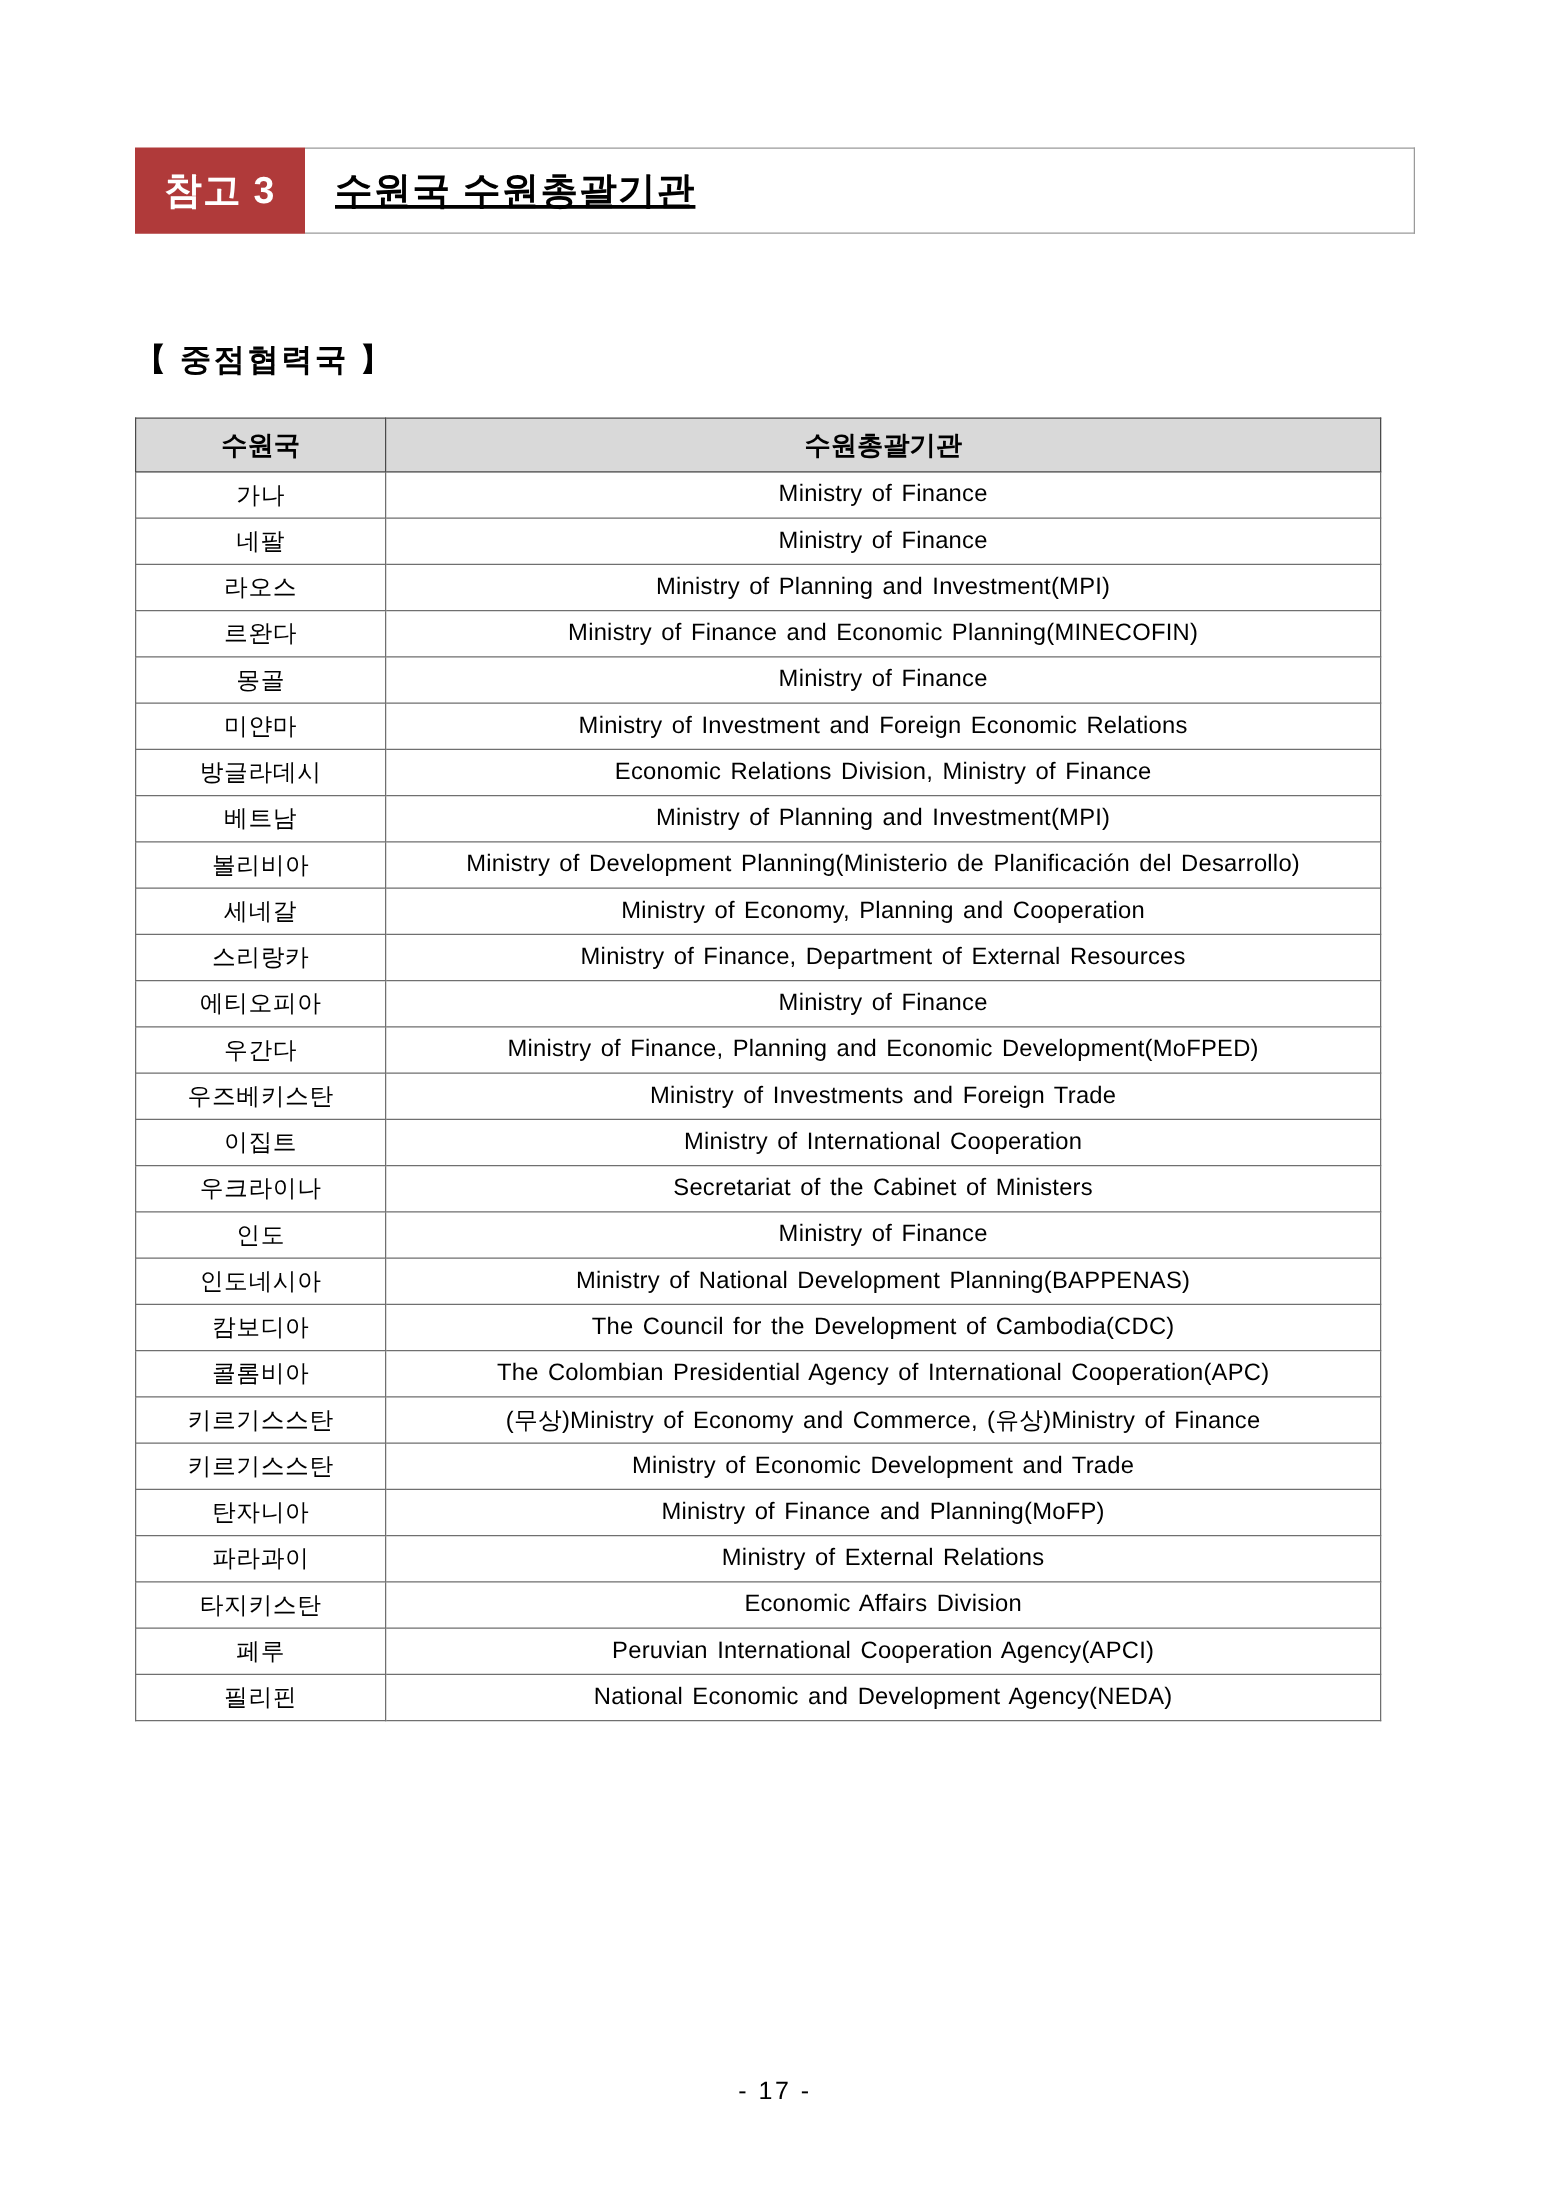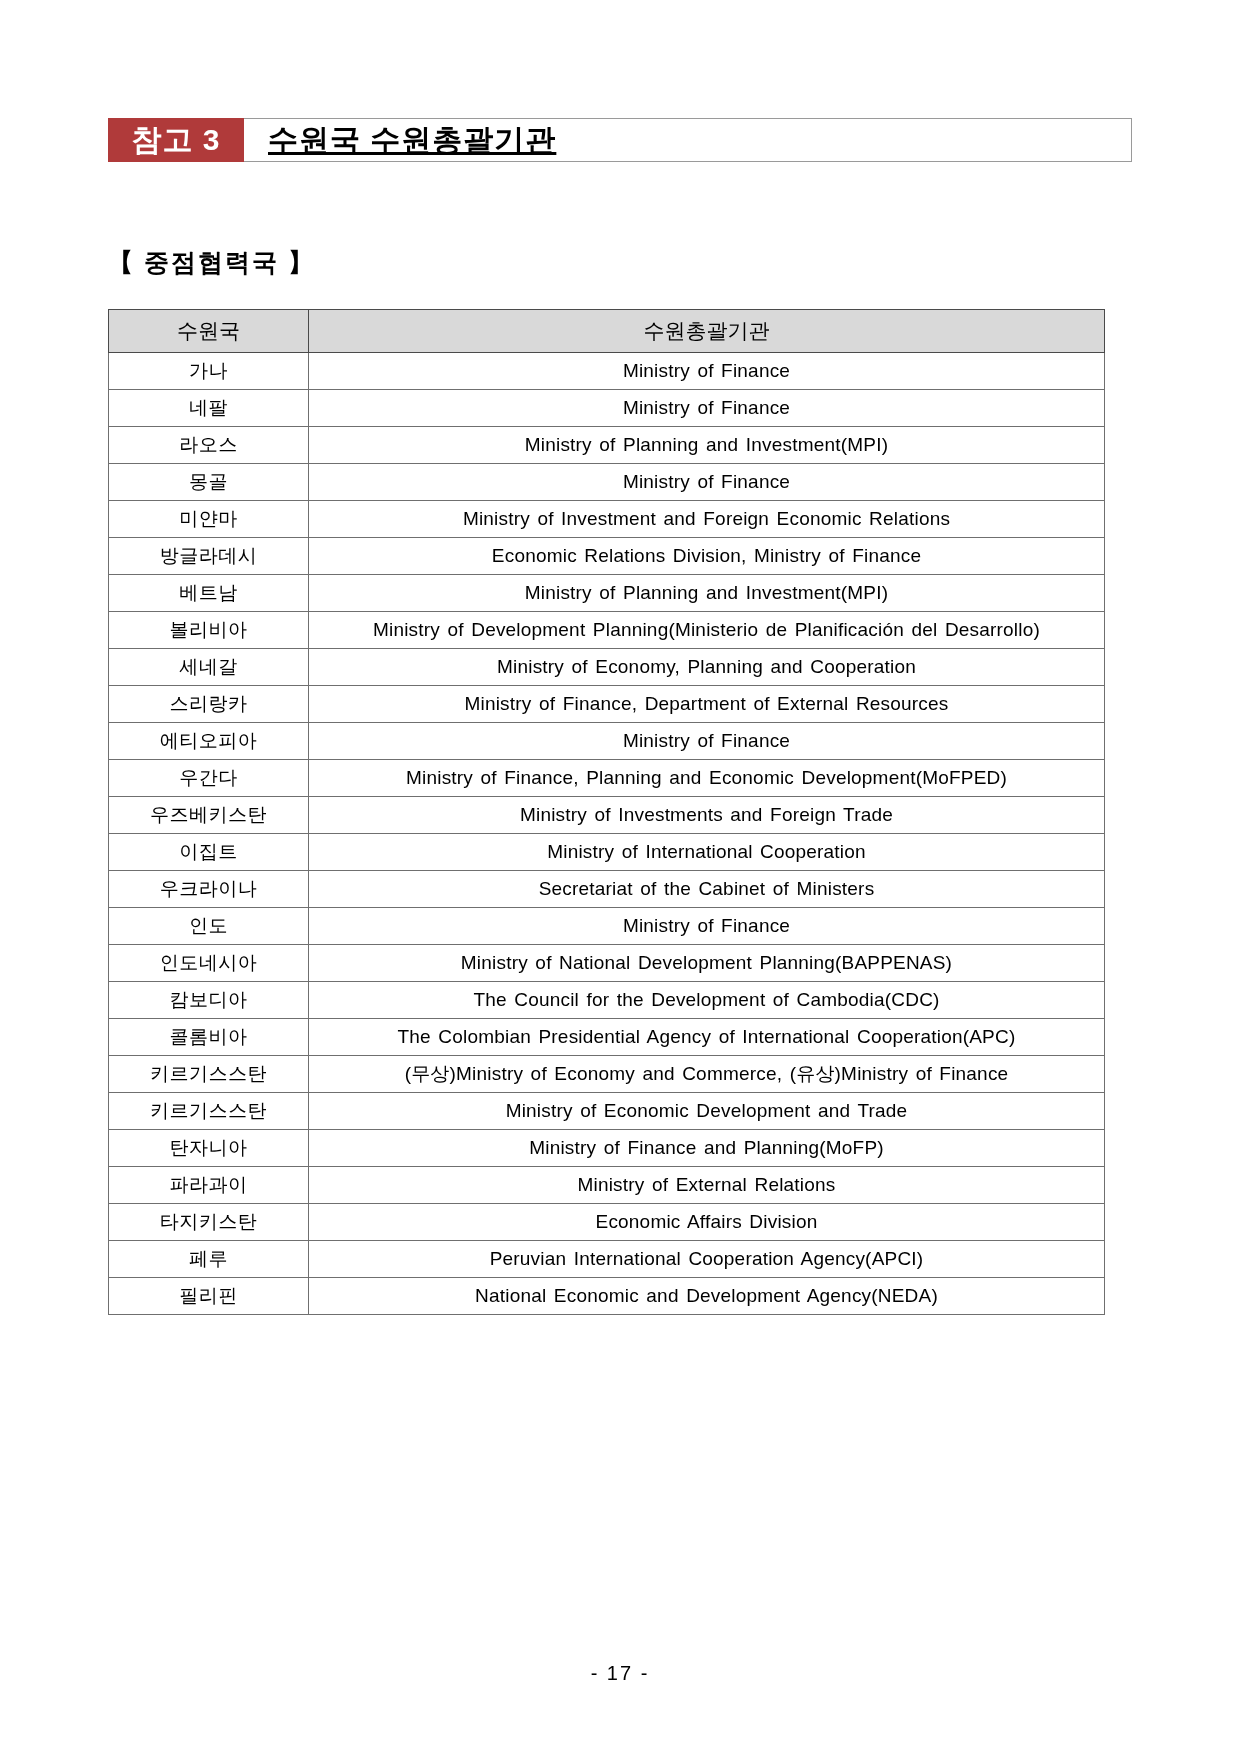--- a/index.html
+++ b/index.html
@@ -19,21 +19,21 @@
     width: 1240px;
     height: 1753px;
     box-sizing: border-box;
     padding: 118px 108px 0 108px;
   }
 
   
   .header-row {
     display: flex;
     align-items: stretch;
-    height: 44px;
+    height: 69px;
     margin-bottom: 0;
   }
   .ref-badge {
     width: 136px;
     background: #b03a3a;
     color: #ffffff;
     font-size: 30px;
     font-weight: bold;
     display: flex;
     align-items: center;
@@ -75,21 +75,21 @@
   table.data-table td {
     border: 1px solid #6f6f6f;
     text-align: center;
     vertical-align: middle;
     padding: 0;
     height: 36px;
     font-size: 19px;
   }
   table.data-table thead th {
     background: #d9d9d9;
-    font-weight: normal;
+    font-weight: bold;
     font-size: 21px;
     height: 42px;
     border-color: #4a4a4a;
   }
   table.data-table col.c-country { width: 200px; }
   table.data-table col.c-agency { width: 796px; }
   td.country-cell {
     font-size: 20px;
     letter-spacing: 0.5px;
     font-family: Liberation Mono, monospace;
@@ -143,20 +143,24 @@
         </tr>
       <tr>
           <td class="country-cell">네팔</td>
           <td class="agency-cell">Ministry of Finance</td>
         </tr>
       <tr>
           <td class="country-cell">라오스</td>
           <td class="agency-cell">Ministry of Planning and Investment(MPI)</td>
         </tr>
       <tr>
+          <td class="country-cell">르완다</td>
+          <td class="agency-cell">Ministry of Finance and Economic Planning(MINECOFIN)</td>
+        </tr>
+      <tr>
           <td class="country-cell">몽골</td>
           <td class="agency-cell">Ministry of Finance</td>
         </tr>
       <tr>
           <td class="country-cell">미얀마</td>
           <td class="agency-cell">Ministry of Investment and Foreign Economic Relations</td>
         </tr>
       <tr>
           <td class="country-cell">방글라데시</td>
           <td class="agency-cell">Economic Relations Division, Ministry of Finance</td>

